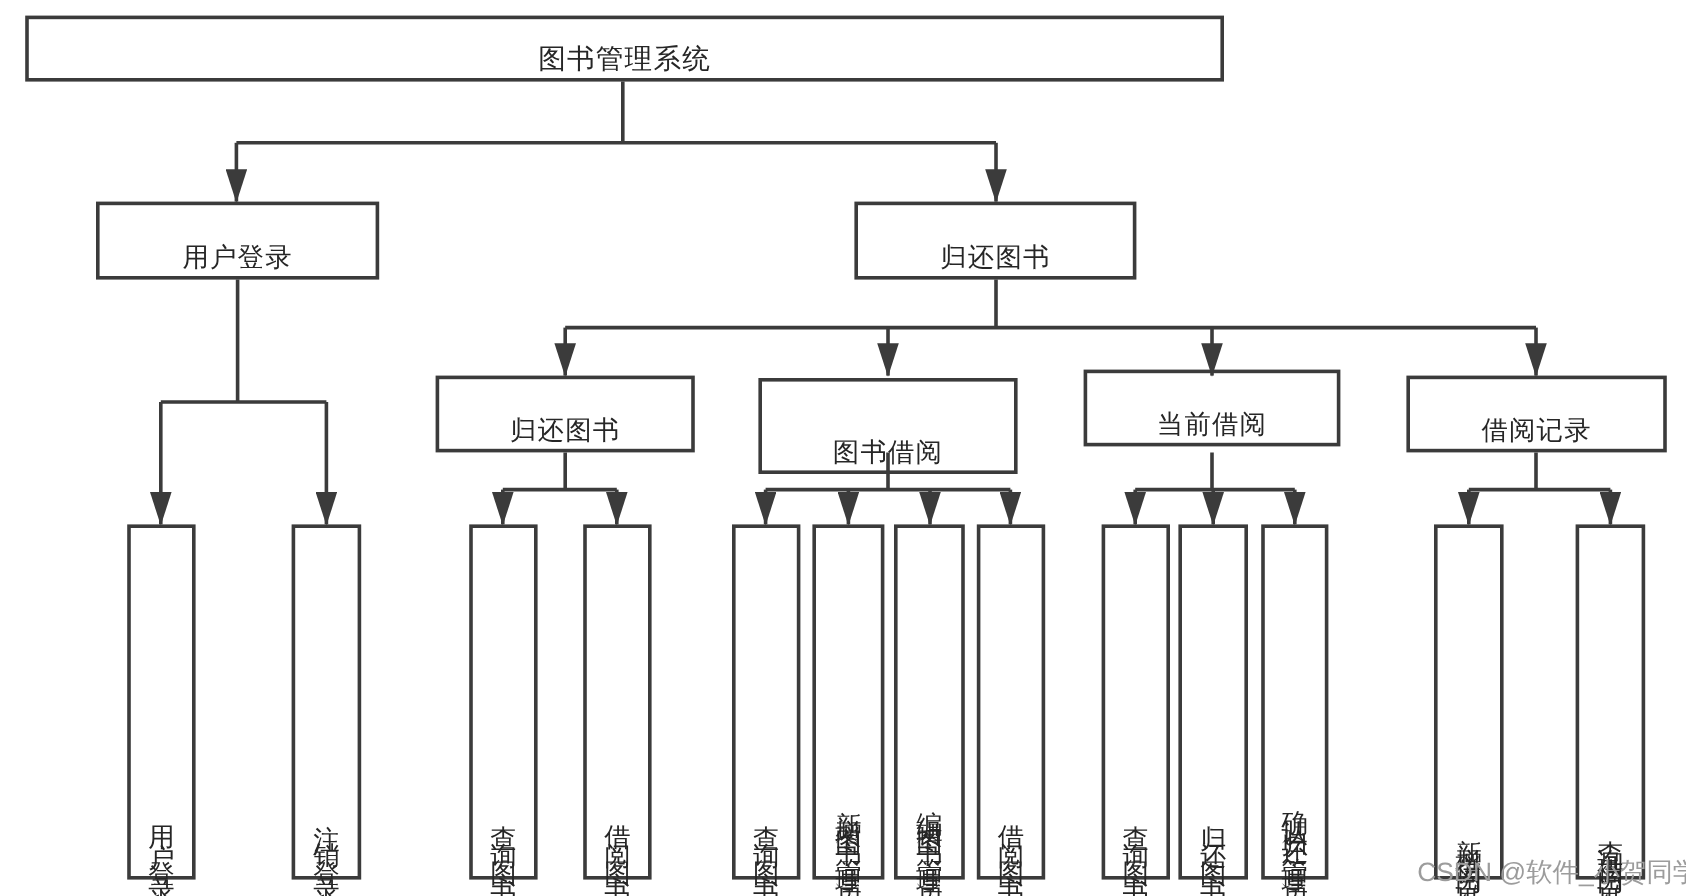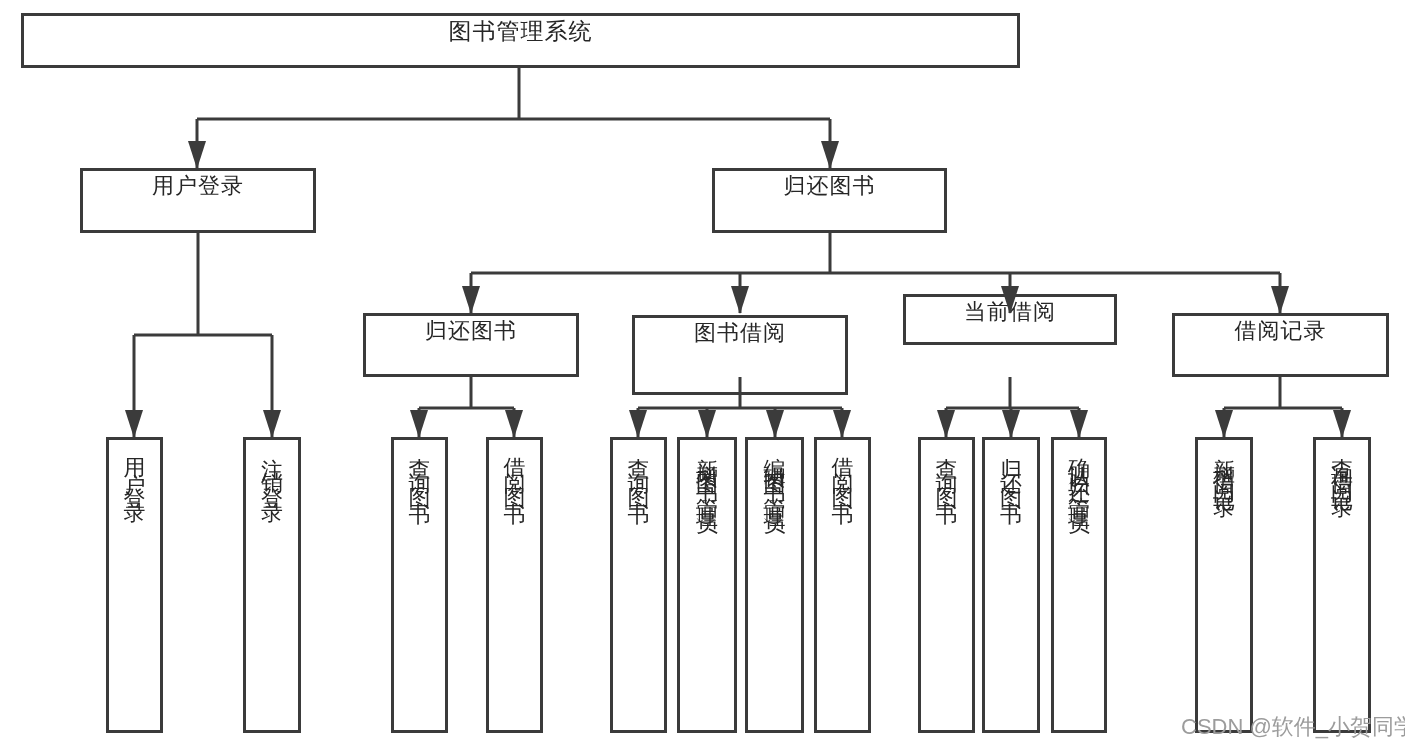--- a/index.html
+++ b/index.html
@@ -21,21 +21,21 @@
     stroke: #3b3b3b;
     stroke-width: 3;
     fill: none;
   }
   .node {
     position: absolute;
     box-sizing: border-box;
     border: 3px solid #3b3b3b;
     background: #ffffff;
     display: flex;
-    align-items: flex-start;
+    align-items: flex-end;
     justify-content: center;
     z-index: 1;
   }
   .node .lbl {
     font-size: 22px;
     color: #262626;
     letter-spacing: 1px;
     white-space: nowrap;
   }
   .node.root .lbl { font-size: 23px; }
@@ -114,21 +114,21 @@
   <div class="node" style="left:712px;top:168px;width:235px;height:65px">
     <span class="lbl">归还图书</span>
   </div>
 
   <div class="node" style="left:363px;top:313px;width:216px;height:64px">
     <span class="lbl">归还图书</span>
   </div>
   <div class="node" style="left:632px;top:315px;width:216px;height:80px">
     <span class="lbl">图书借阅</span>
   </div>
-  <div class="node" style="left:903px;top:294px;width:214px;height:51px">
+  <div class="node" style="left:903px;top:308px;width:214px;height:64px">
     <span class="lbl">当前借阅</span>
   </div>
   <div class="node" style="left:1172px;top:313px;width:217px;height:64px">
     <span class="lbl">借阅记录</span>
   </div>
 
   <div class="node v wide" style="left:106px;top:437px;width:57px;height:296px">
     <span class="lbl">用户登录</span>
   </div>
   <div class="node v wide" style="left:243px;top:437px;width:58px;height:296px">

